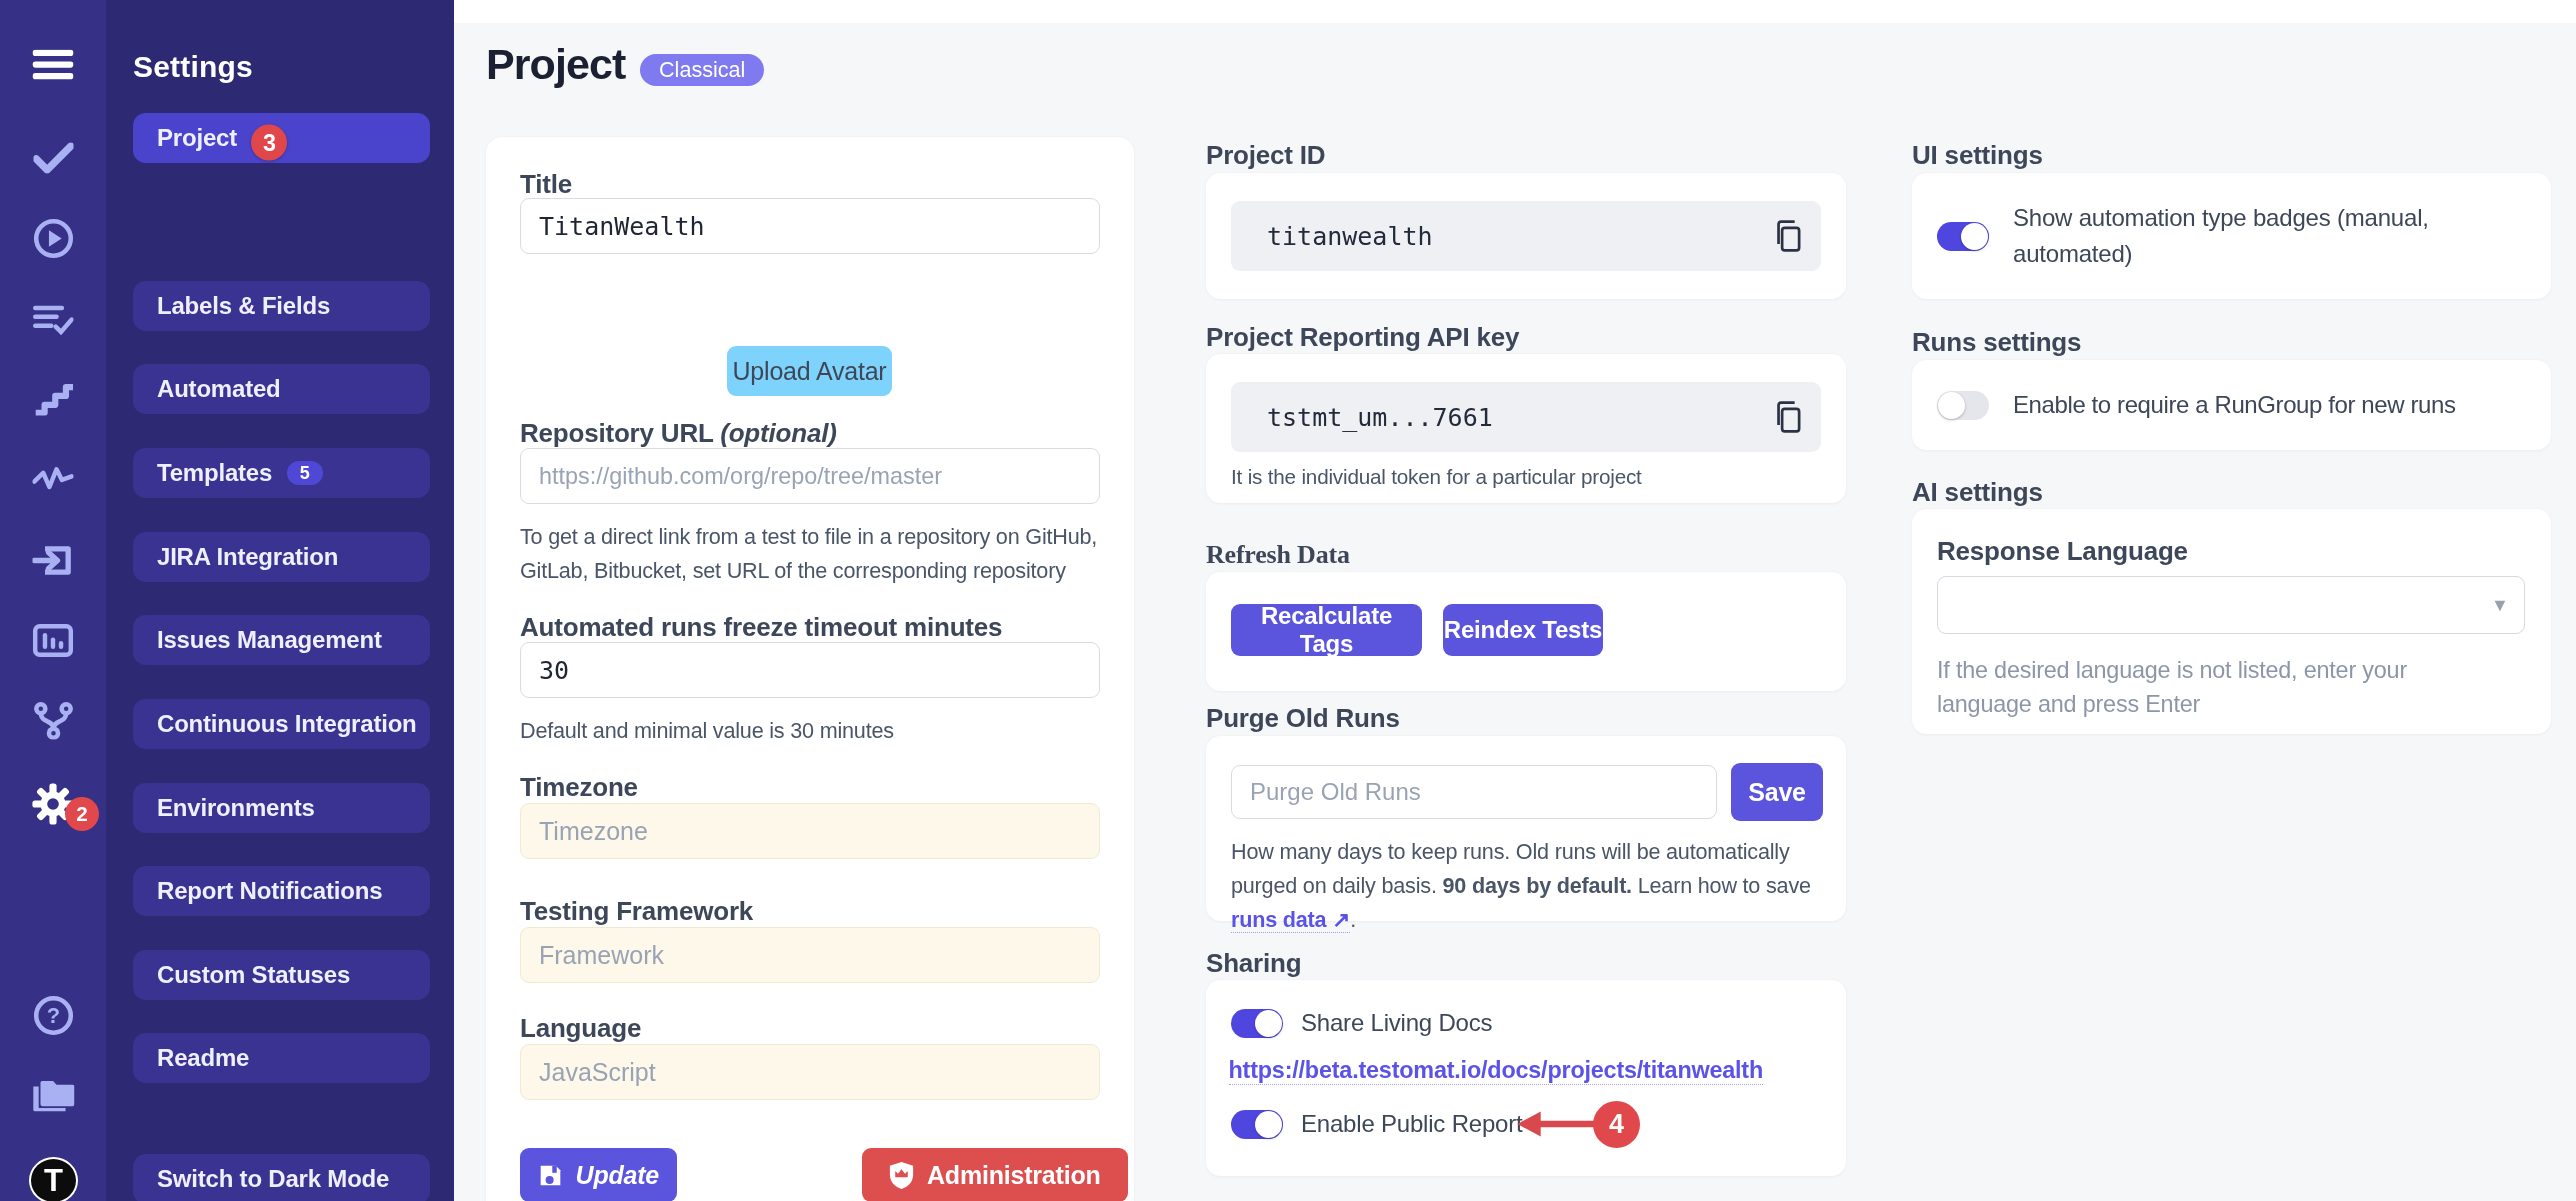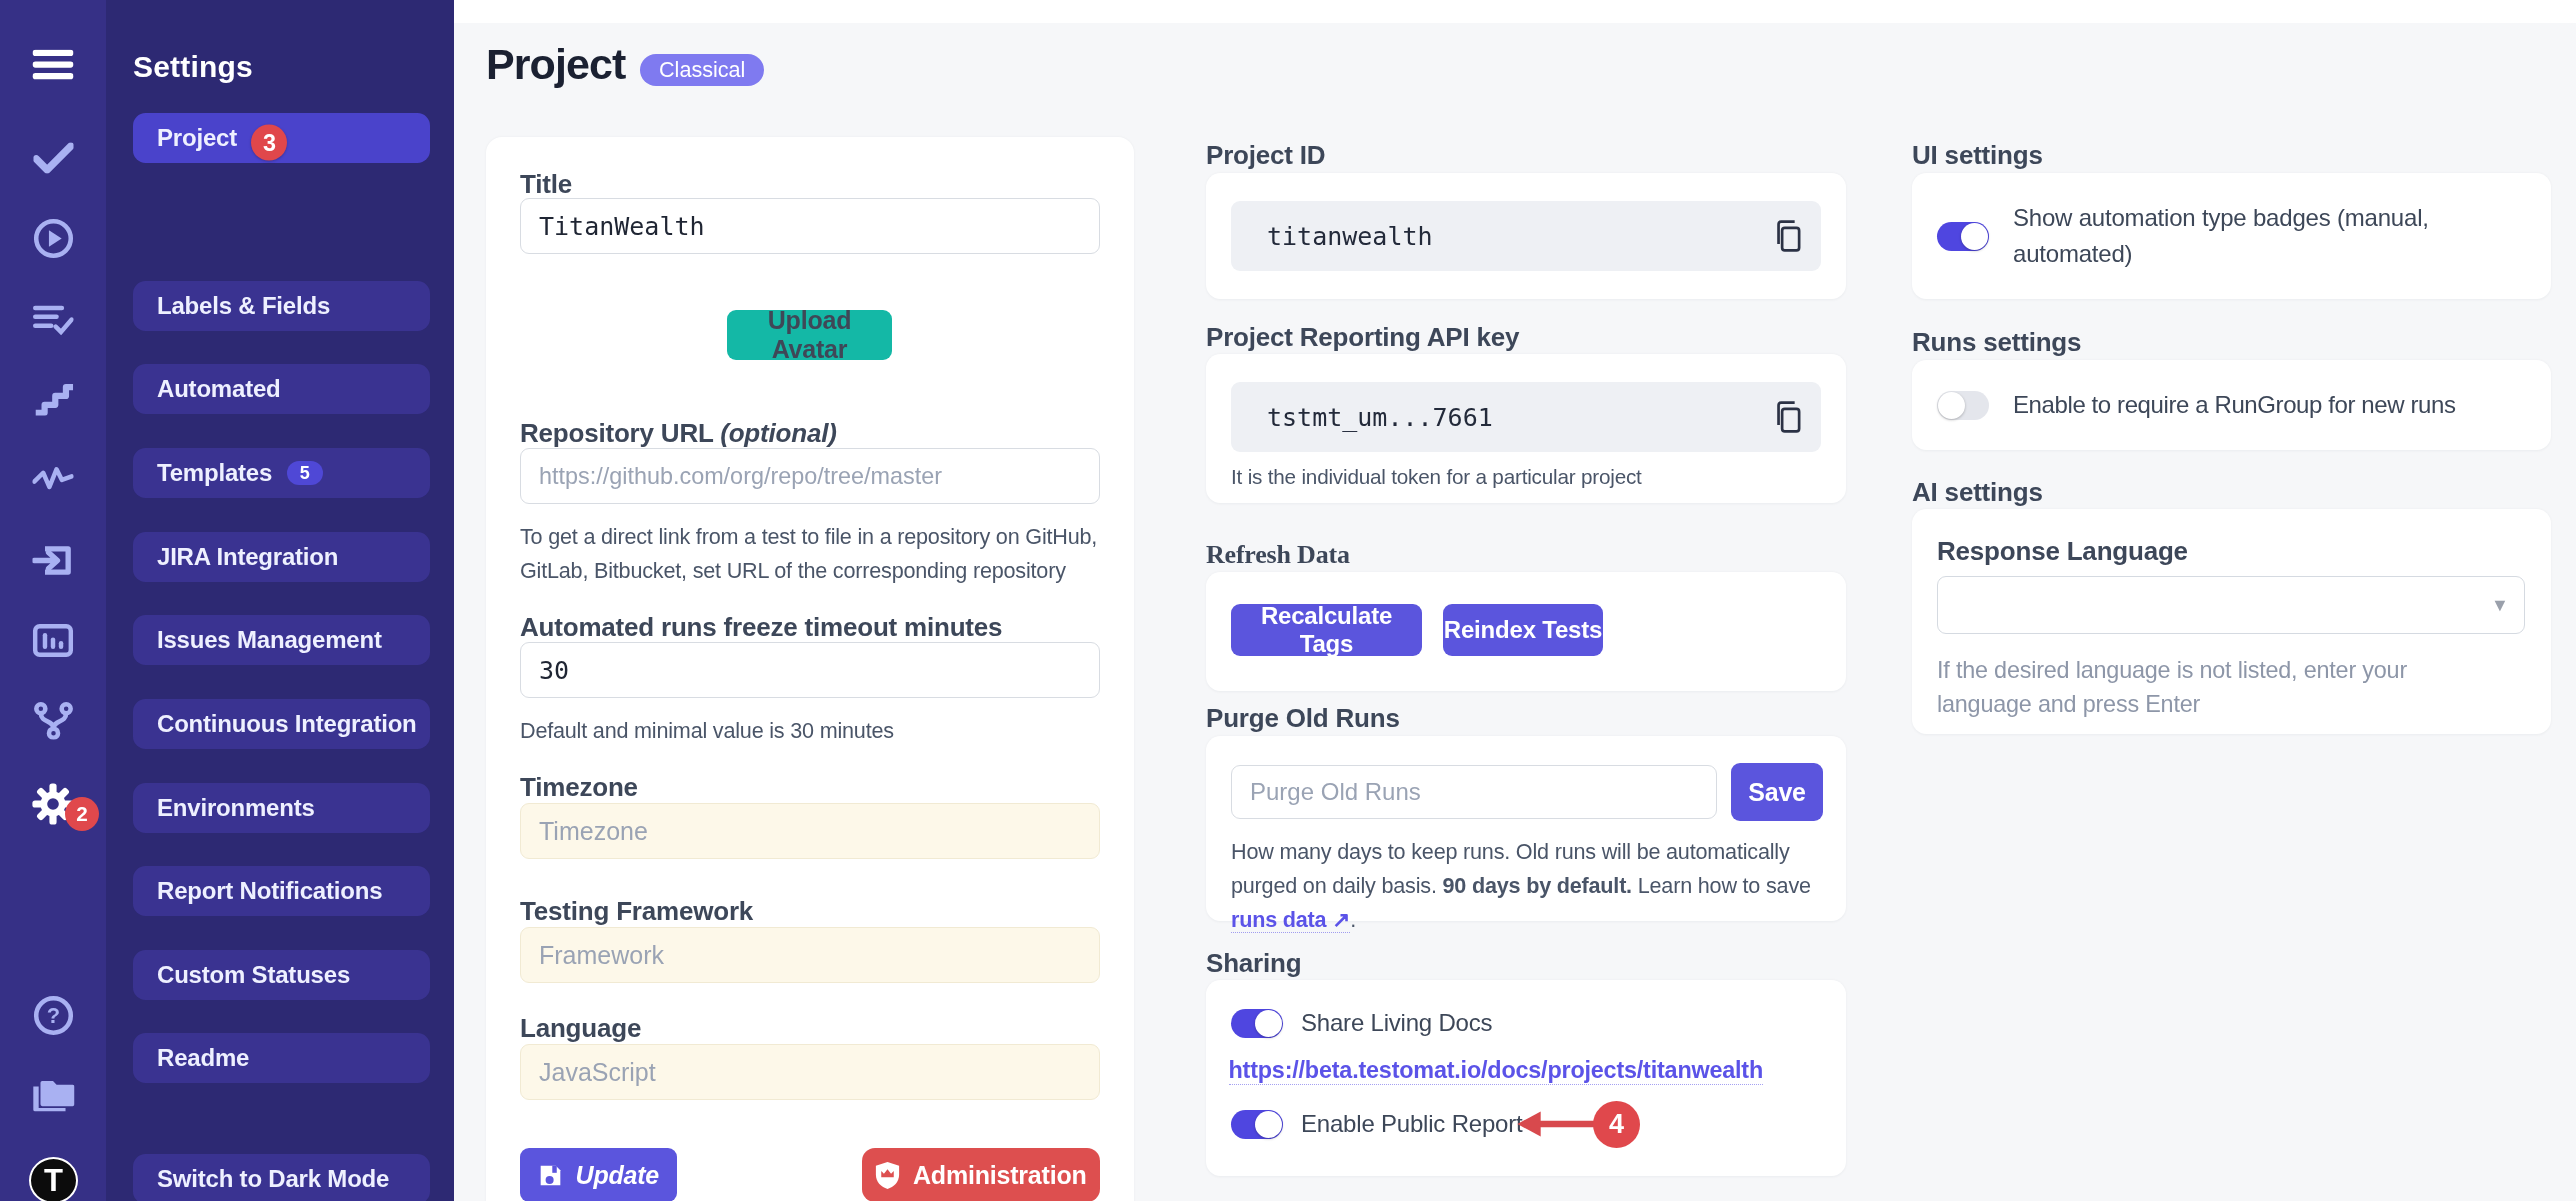--- a/index.html
+++ b/index.html
@@ -49,21 +49,21 @@
   .input.cream { background:#fdf8e9; border-color:#f1ead3; }
 
   .help { position:absolute; font-size:21.6px; color:#4a5568; line-height:34px; letter-spacing:-0.2px; }
   .help-light { color:#8d96a8; font-size:23.4px; }
 
   .btn { display:flex; align-items:center; justify-content:center; border:none; border-radius:9px;
          color:#fff; font-size:25px; font-weight:600; cursor:pointer; letter-spacing:-0.2px;
          font-family:"Liberation Sans",sans-serif; }
   .btn-indigo { background:#5b55dd; }
   .btn-red { background:#dd4f4f; }
-  .btn-soft { background:#14b8a6; color:#3f4757; font-weight:700; }
+  .btn-soft { background:#7dd3fc; color:#3f4757; font-weight:400;margin-top:36px; }
 
   .gray-box { position:absolute; background:#eef0f4; border-radius:9px; display:flex; align-items:center; }
   .gray-box .val { font-family:"DejaVu Sans Mono", monospace; font-size:25px; color:#232a3a; margin-left:36px; }
   .copy-btn { position:absolute; right:16px; top:50%; transform:translateY(-50%); width:36px; height:40px;
               display:flex; align-items:center; justify-content:center; cursor:pointer; background:transparent; border:none; }
 
   .toggle { position:absolute; width:52px; height:29px; border-radius:14.4px; cursor:pointer; }
   .toggle .knob { position:absolute; top:0.9px; width:27px; height:27px; border-radius:50%; background:#fff;
                   box-shadow:0 0.9px 2.7px rgba(0,0,0,.25); }
   .toggle.on { background:#4f46e0; }
@@ -260,21 +260,21 @@
     <input class="input cream" style="left: 34px; top: 907px; width: 580px; height: 56px;" placeholder="JavaScript">
 
     <button class="btn btn-indigo" style="position:absolute; left:34px; top:1011px; width:157px; height:54px; gap:12.6px;font-style:italic;">
       <svg width="25" height="25" viewBox="0 0 28 28">
         <path d="M3 3 h17 l5 5 v17 h-22 z" fill="#ffffff"></path>
         <rect x="16" y="3" width="5" height="8" fill="#5b55dd"></rect>
         <circle cx="13" cy="19" r="4.5" fill="#5b55dd"></circle>
       </svg>
       <span>Update</span>
     </button>
-    <button class="btn btn-red" style="position:absolute; left:376px; top:1011px; width:238px; height:54px; gap:12.6px;border-radius:13px;">
+    <button class="btn btn-red" style="position:absolute; left:376px; top:1011px; width:266px; height:54px; gap:12.6px;">
       <svg width="25" height="29" viewBox="0 0 28 32">
         <path d="M14 1 L27 5 V15 C27 24 21 29 14 31 C7 29 1 24 1 15 V5 Z" fill="#ffffff"></path>
         <path d="M7 11 l3 3 4-5 4 5 3-3 v7 H7 Z" fill="#dd4f4f"></path>
       </svg>
       <span>Administration</span>
     </button>
   </section>
 
   <div class="sec-label" style="left:752px; top:140px;">Project ID</div>
   <section class="card" style="left:752px; top:173px; width:640px; height:126px; border-radius:14.4px;">

